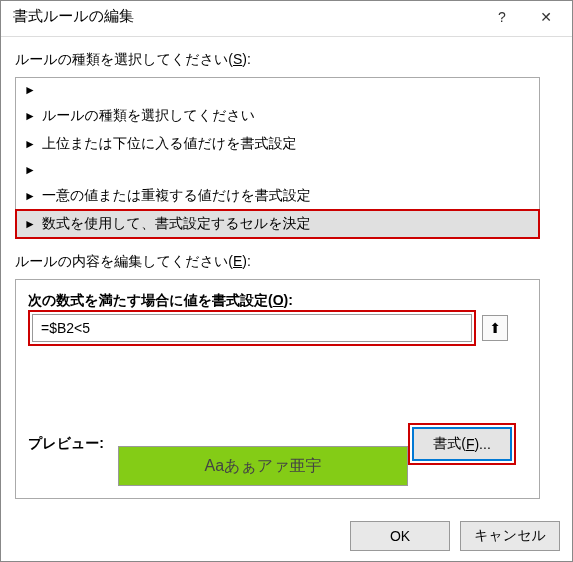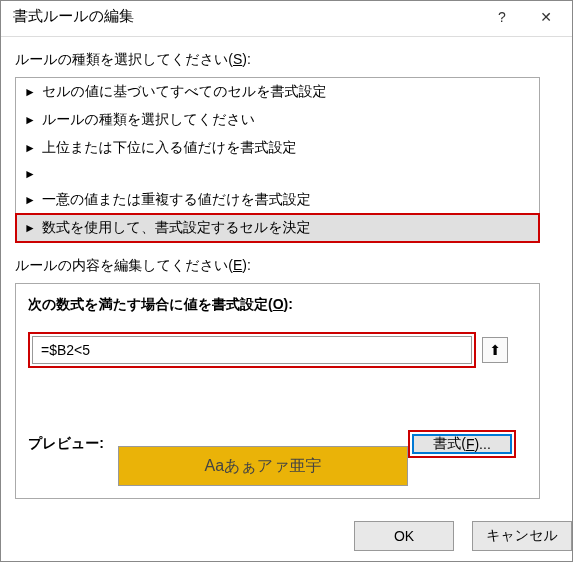--- a/index.html
+++ b/index.html
@@ -80,21 +80,21 @@
     border: 1px solid #aaa;
     padding: 12px;
     flex: 1;
     display: flex;
     flex-direction: column;
   }
   .section-label {
     font-size: 14px;
     font-weight: bold;
     color: #000;
-    margin-bottom: 18px;
+    margin-bottom: 0;
   }
   .formula-row {
     display: flex;
     align-items: center;
     gap: 6px;
     margin-bottom: 18px;
   }
   .formula-input-wrap {
     border: 2px solid #c00;
     padding: 2px;
@@ -125,51 +125,51 @@
     margin-top: auto;
   }
   .preview-label {
     font-size: 14px;
     font-weight: bold;
     color: #000;
     width: 90px;
   }
   .preview-box {
     border: 1px solid #999;
-    background: #eab308;
+    background: #84cc16;
     width: 290px;
     height: 40px;
     display: flex;
     align-items: center;
     justify-content: center;
     font-size: 16px;
     color: #444;
     margin-top: 44px;
   }
   .format-btn-wrap {
     border: 2px solid #c00;
     padding: 2px;
   }
   .format-btn {
     border: 2px solid #0078d4;
     background: #e4e4e4;
-    height: 20px;
+    height: 34px;
     width: 100px;
     font-size: 14px;
     display: flex;
     align-items: center;
     justify-content: center;
     text-decoration: none;
     color: #000;
   }
   .footer {
     display: flex;
     justify-content: flex-end;
-    gap: 18px;
-    padding: 10px 0;
+    gap: 10px;
+    padding: 10px 12px;
     border-top: 0;
   }
   .footer-btn {
     border: 1px solid #999;
     background: #e8e8e8;
     height: 30px;
     width: 100px;
     font-size: 14px;
     display: flex;
     align-items: center;
@@ -193,21 +193,20 @@
 
   <div class="content">
 
     <div class="label">
       <span>ルールの種類を選択してください(</span><span class="underline">S</span><span>):</span>
     </div>
 
     <div class="rule-list">
       <div class="rule-item">
         <span class="arrow">►</span>
-        <span>セルの値に基づいてすべてのセルを書式設定</span>
       </div>
       <div class="rule-item">
         <span class="arrow">►</span>
         <span>ルールの種類を選択してください</span>
       </div>
       <div class="rule-item">
         <span class="arrow">►</span>
         <span>上位または下位に入る値だけを書式設定</span>
       </div>
       <div class="rule-item">

